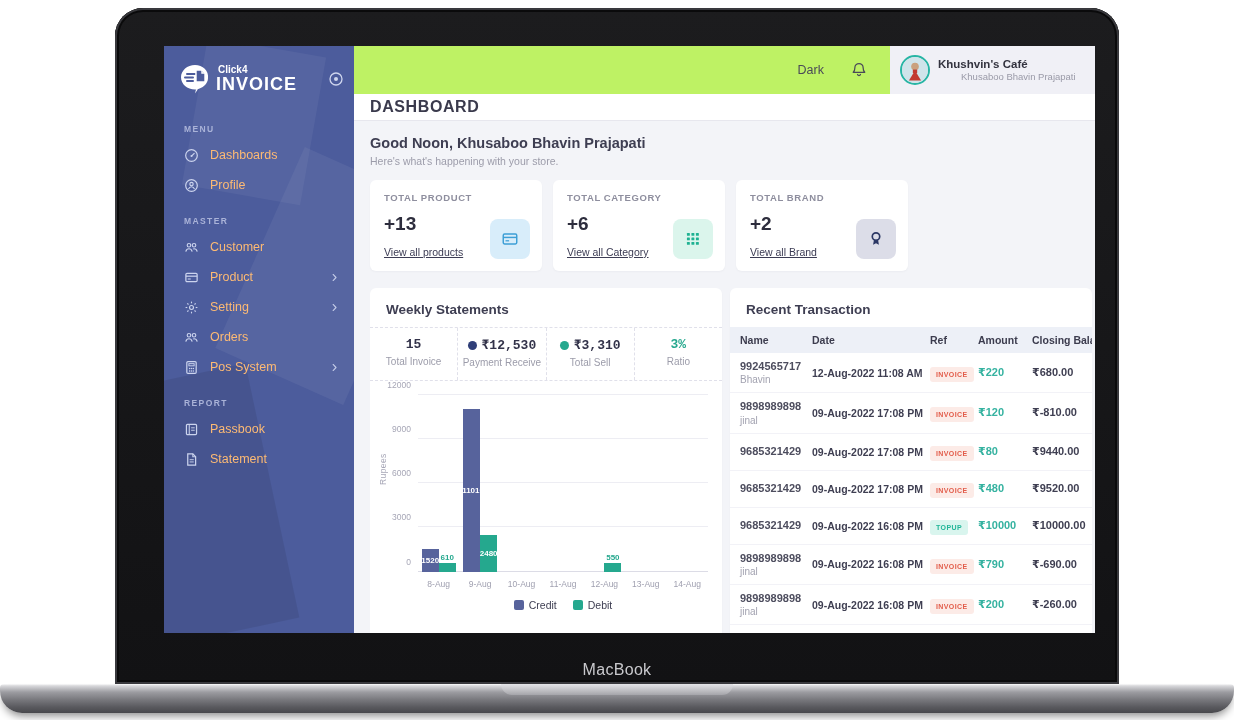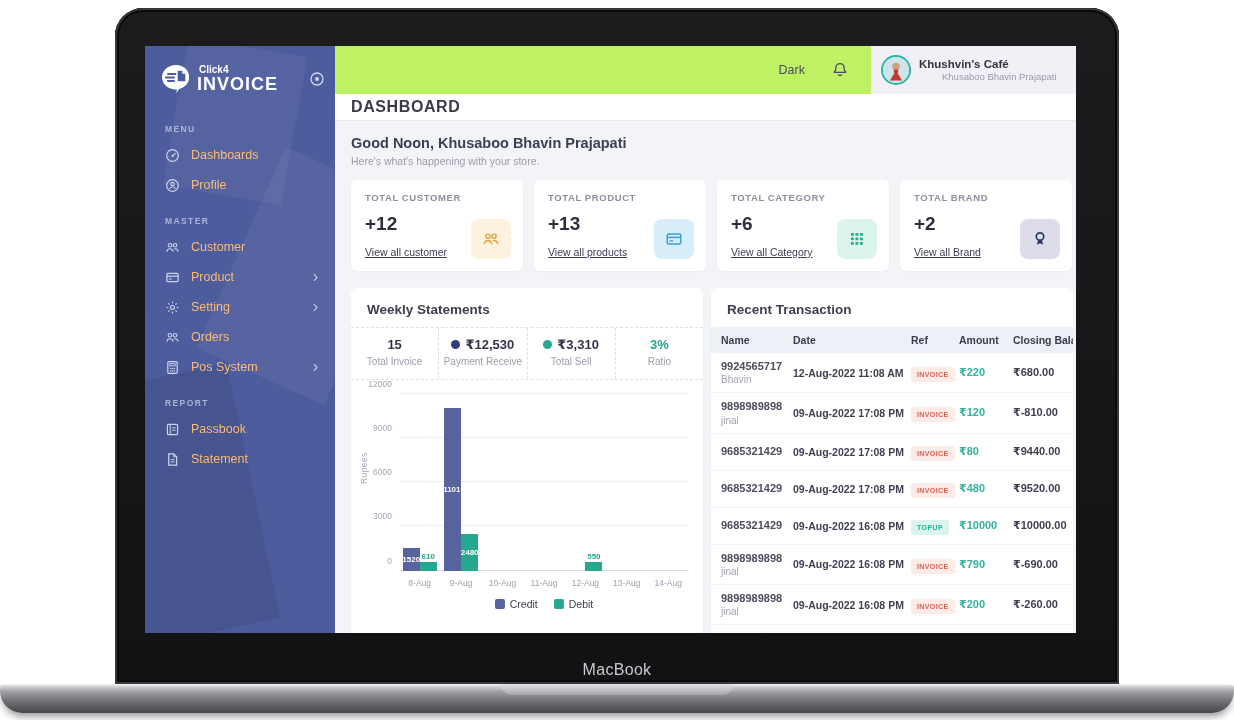--- a/index.html
+++ b/index.html
@@ -3,21 +3,21 @@
 <meta charset="utf-8">
 <style>
   * { margin:0; padding:0; box-sizing:border-box; }
   html,body { width:1234px; height:720px; background:#ffffff; font-family:"Liberation Sans","DejaVu Sans",sans-serif; }
   .page { position:relative; width:1234px; height:720px; overflow:hidden; background:#fff; }
 
   
   .laptop-lid { position:absolute; left:115px; top:8px; width:1004px; height:676px;
     background:linear-gradient(#1c1c1e,#121214); border-radius:28px 28px 0 0;
     box-shadow:inset 0 0 0 2px #39393d, inset 0 0 0 4px #0a0a0b; }
-  .screen { position:absolute; left:30px; top:38px; width:931px; height:587px; background:#fff; overflow:hidden; display:flex; }
+  .screen { position:absolute; left:49px; top:38px; width:931px; height:587px; background:#fff; overflow:hidden; display:flex; }
   .macbook-label { position:absolute; bottom:5px; left:0; width:100%; text-align:center; color:#c9c9cd; font-size:16px; letter-spacing:.3px; }
   .laptop-base { position:absolute; left:0; top:684px; width:1234px; height:29px;
     background:linear-gradient(#fbfbfc 0%,#d9d9dc 6%,#9c9ca1 28%,#77777c 55%,#59595e 80%,#48484c 100%);
     border-radius:4px 4px 22px 22px; box-shadow:0 6px 9px -3px rgba(0,0,0,.45); }
   .base-notch { position:absolute; left:50%; top:0; transform:translateX(-50%); width:232px; height:11px;
     background:linear-gradient(#e3e3e6,#a5a5aa); border-radius:0 0 12px 12px; }
 
   
   .sidebar { position:relative; width:190px; height:100%; background:#4c5c9c; overflow:hidden; flex:0 0 190px; color:#e3e7f6; }
   .sidebar .shape1 { position:absolute; left:90px; top:120px; width:140px; height:220px; background:rgba(255,255,255,.06); transform:rotate(24deg); }
@@ -65,21 +65,21 @@
 
   
   .panels { display:flex; gap:8px; margin-top:17px; height:348px; overflow:hidden; }
   .panel { background:#fff; border-radius:6px 6px 0 0; box-shadow:0 1px 2px rgba(40,40,80,.04); overflow:hidden; }
   .weekly { width:352px; flex:0 0 352px; }
   .panel-title { font-size:13.5px; font-weight:bold; color:#3e3e52; padding:14px 16px 10px 16px; }
 
   .wk-stats { display:flex; border-top:1px dashed #e0e0ea; border-bottom:1px dashed #e0e0ea; }
   .wk-cell { flex:1; padding:9px 4px 10px 4px; text-align:center; border-right:1px dashed #e0e0ea; }
   .wk-cell:last-child { border-right:none; }
-  .wk-val { font-size:13px; font-weight:bold; color:#33334a; display:flex; align-items:center; justify-content:center; gap:5px; }
+  .wk-val { font-size:13px; font-weight:bold; color:#33334a; display:flex; align-items:center; justify-content:center; gap:5px;font-family:Liberation Mono, monospace; }
   .wk-dot { width:9px; height:9px; border-radius:50%; display:inline-block; }
   .wk-lab { font-size:10px; color:#9c9caa; margin-top:4px; line-height:1.25; }
 
   .chart-wrap { position:relative; padding:14px 14px 0 48px; }
   .y-axis-title { position:absolute; left:8px; top:104px; transform:rotate(-90deg); transform-origin:left top; font-size:8.5px; color:#a6a6b6; letter-spacing:.4px; }
   .plot { position:relative; height:177px; }
   .gridline { position:absolute; left:0; right:0; height:1px; background:#ededf3; }
   .gridline.zero { background:#dcdce6; }
   .ytick { position:absolute; right:calc(100% + 7px); transform:translateY(-50%); font-size:8.5px; color:#a6a6b6; white-space:nowrap; }
   .groups { position:absolute; left:0; right:0; bottom:0; top:0; display:flex; }
@@ -305,30 +305,20 @@
 
         <div class="breadcrumb-bar">
           <span>DASHBOARD</span>
         </div>
 
         <div class="content">
           <div class="greet-title">Good Noon, Khusaboo Bhavin Prajapati</div>
           <div class="greet-sub">Here's what's happening with your store.</div>
 
           <div class="cards" id="stat-cards">
-              <section class="stat-card"><div class="stat-label">TOTAL CUSTOMER</div><div class="stat-value">+12</div><a class="stat-link">View all customer</a><div class="stat-icon" style="background: rgb(253, 242, 221);">
-                  <span class="ig" style="color: rgb(229, 161, 60);">
-                    <svg viewBox="0 0 16 16">
-                      <circle cx="5.3" cy="5.6" r="1.9" fill="none" stroke="currentColor" stroke-width="1.2"></circle>
-                      <circle cx="10.7" cy="5.6" r="1.9" fill="none" stroke="currentColor" stroke-width="1.2"></circle>
-                      <path d="M1.9 12.4c.5-2 1.8-3.1 3.4-3.1s2.9 1.1 3.4 3.1" fill="none" stroke="currentColor" stroke-width="1.2"></path>
-                      <path d="M9.7 9.8c.3-.3.7-.5 1-.5 1.6 0 2.9 1.1 3.4 3.1" fill="none" stroke="currentColor" stroke-width="1.2"></path>
-                    </svg>
-                  </span>
-                </div></section>
               <section class="stat-card"><div class="stat-label">TOTAL PRODUCT</div><div class="stat-value">+13</div><a class="stat-link">View all products</a><div class="stat-icon" style="background: rgb(216, 237, 250);">
                   <span class="ig" style="color: rgb(61, 159, 214);">
                     <svg viewBox="0 0 16 16">
                       <rect x="2" y="3.6" width="12" height="8.8" rx="1.2" fill="none" stroke="currentColor" stroke-width="1.3"></rect>
                       <line x1="2" y1="6.6" x2="14" y2="6.6" stroke="currentColor" stroke-width="1.3"></line>
                       <line x1="4" y1="9.6" x2="7.2" y2="9.6" stroke="currentColor" stroke-width="1.1"></line>
                     </svg>
                   </span>
                 </div></section>
               <section class="stat-card"><div class="stat-label">TOTAL CATEGORY</div><div class="stat-value">+6</div><a class="stat-link">View all Category</a><div class="stat-icon" style="background: rgb(219, 245, 236);">

